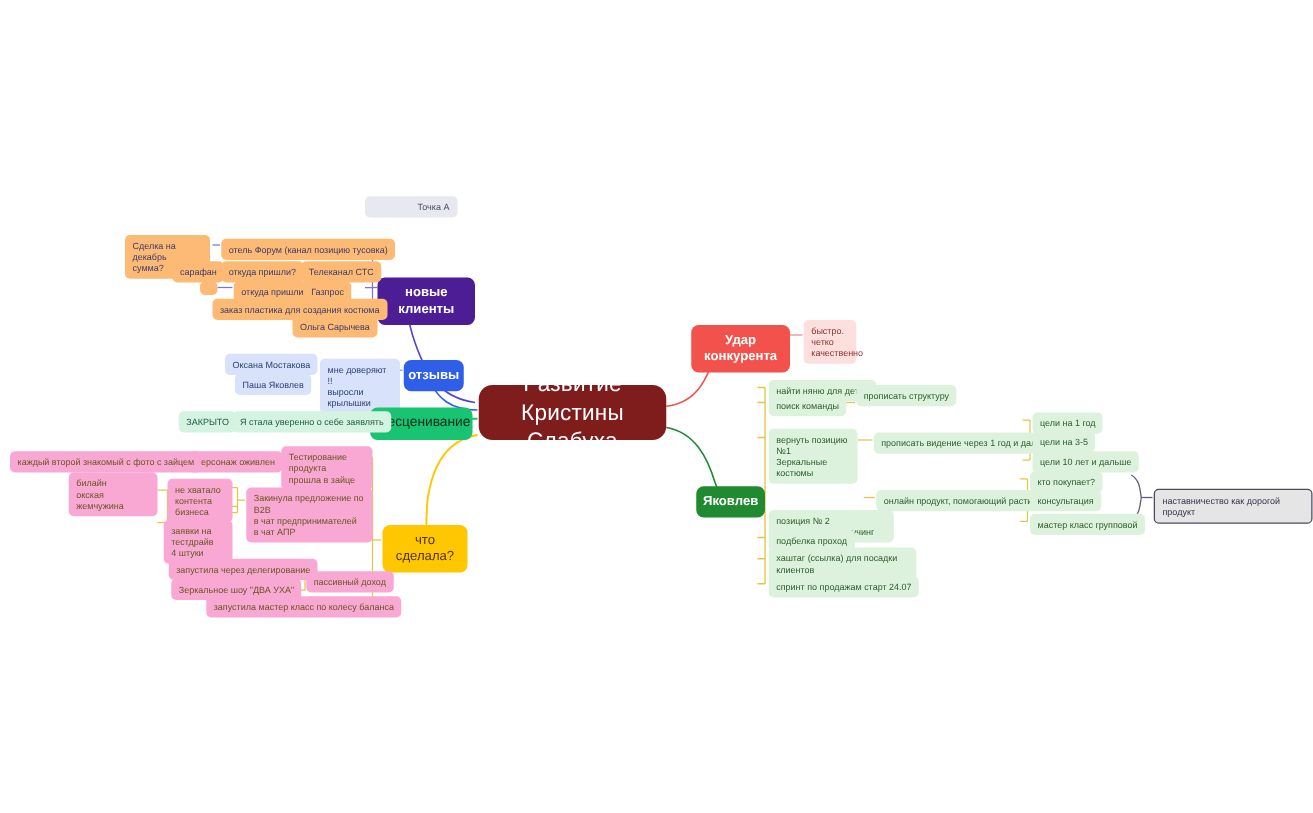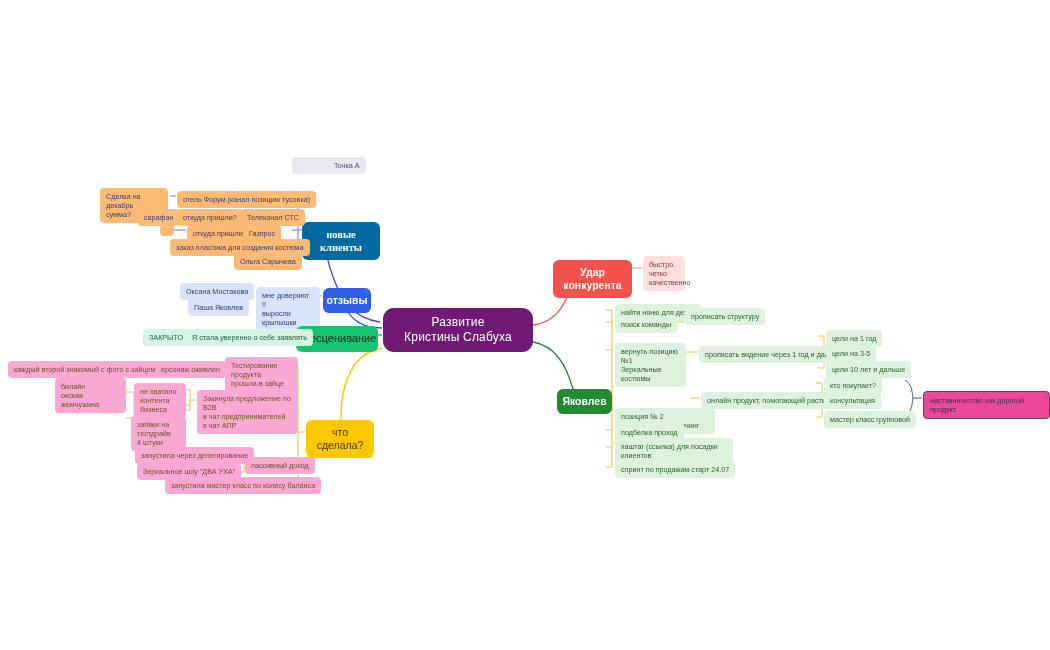--- a/index.html
+++ b/index.html
@@ -17,55 +17,55 @@
     box-sizing:border-box;
     border-radius:5px;
     line-height:1.25;
     white-space:pre-line;
     display:flex;
     align-items:center;
     z-index:3;
   }
   
   .center-node{
-    background:#701a75;color:#ffffff;
+    background:#7f1d1d;color:#ffffff;
     border-radius:11px;
-    font-size:12px;
+    font-size:18px;
     text-align:center;
     justify-content:center;
     padding:10px 14px;
     letter-spacing:.2px;
   }
   
   .branch{
     color:#ffffff;font-size:10.5px;font-weight:bold;
     padding:6px 12px;border-radius:6px;justify-content:center;
     text-align:center;
   }
-  .branch.purple{background:#0369a1;font-family:Liberation Serif, serif;}
+  .branch.purple{background:#4c1d95;}
   .branch.blue{background:#2f5fe8;}
   .branch.green{background:#18c471;color:#0c2d1c;font-weight:normal;font-size:11px;}
   .branch.yellow{background:#ffc700;color:#4a3500;font-weight:normal;font-size:10.5px;}
   .branch.red{background:#f2514c;}
   .branch.darkgreen{background:#1f8a2f;}
   
   .leaf{
     font-size:7.2px;
     padding:4px 6px;
     border-radius:4px;
     color:#2b2b3d;
   }
   .leaf.l-purple{background:#fdba74;color:#3b3b6b;}
   .leaf.l-blue{background:#d8e2fb;color:#2a3f75;}
   .leaf.l-green{background:#d4f3e0;color:#1f5c3c;}
   .leaf.l-yellow{background:#f9a8d4;color:#6b5520;}
   .leaf.l-red{background:#fde0de;color:#8a3230;}
   .leaf.l-dgreen{background:#ddf2dd;color:#2c5c2c;}
   .leaf.l-grey{background:#e8e8f0;color:#4b4b63;}
-  .leaf.l-outline{background:#ec4899;border:1px solid #4a4a5e;color:#33334a;border-radius:4px;}
+  .leaf.l-outline{background:#e5e5e5;border:1px solid #4a4a5e;color:#33334a;border-radius:4px;}
   .leaf.empty{min-height:11px;}
 </style>
 </head>
 <body>
 
 <div id="canvas">
 
   <svg id="wires" viewBox="0 0 1050 650">
 
     <path d="M380,322 C352,318 340,300 330,268 C324,248 326,238 332,232" stroke="#4f46c8" stroke-width="1.3" fill="none"></path>

